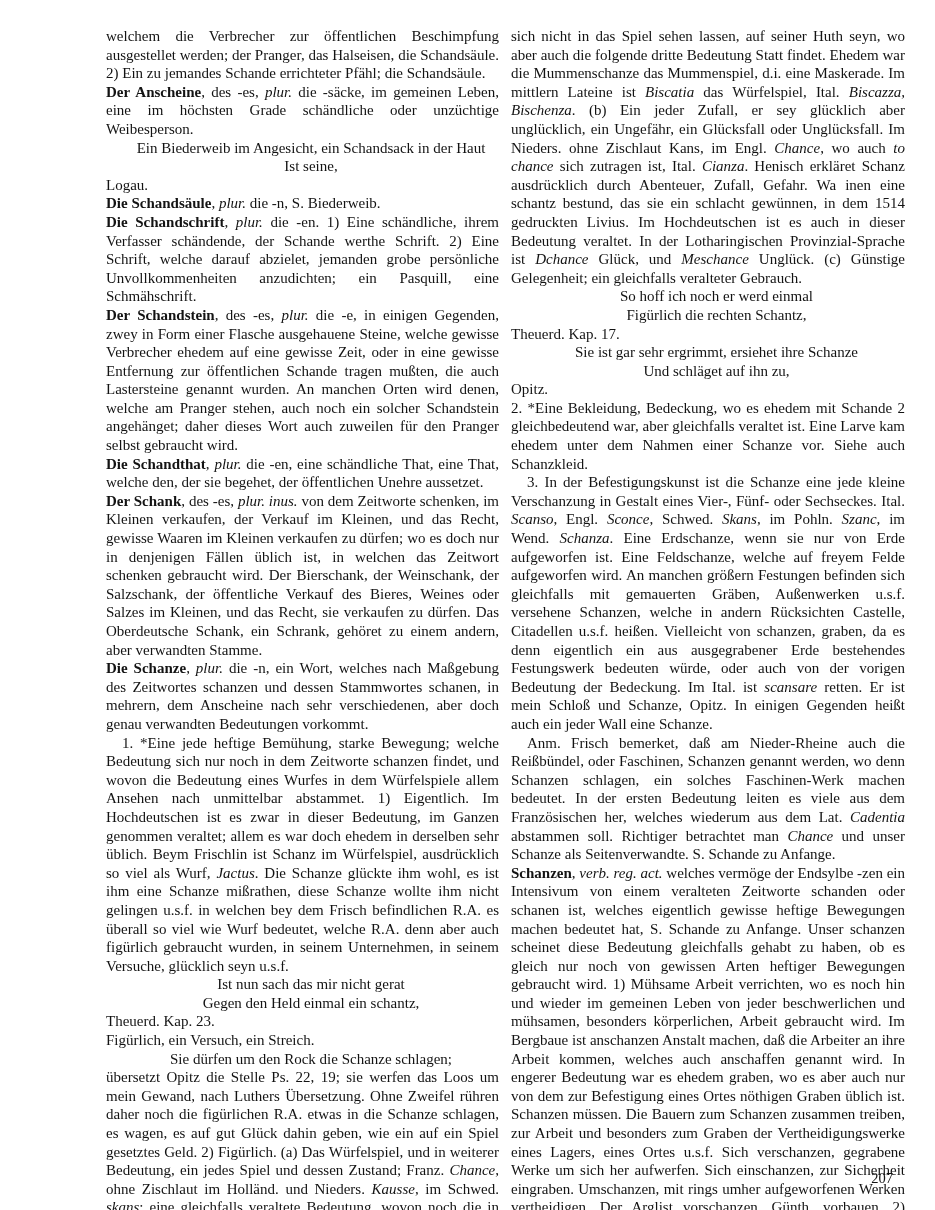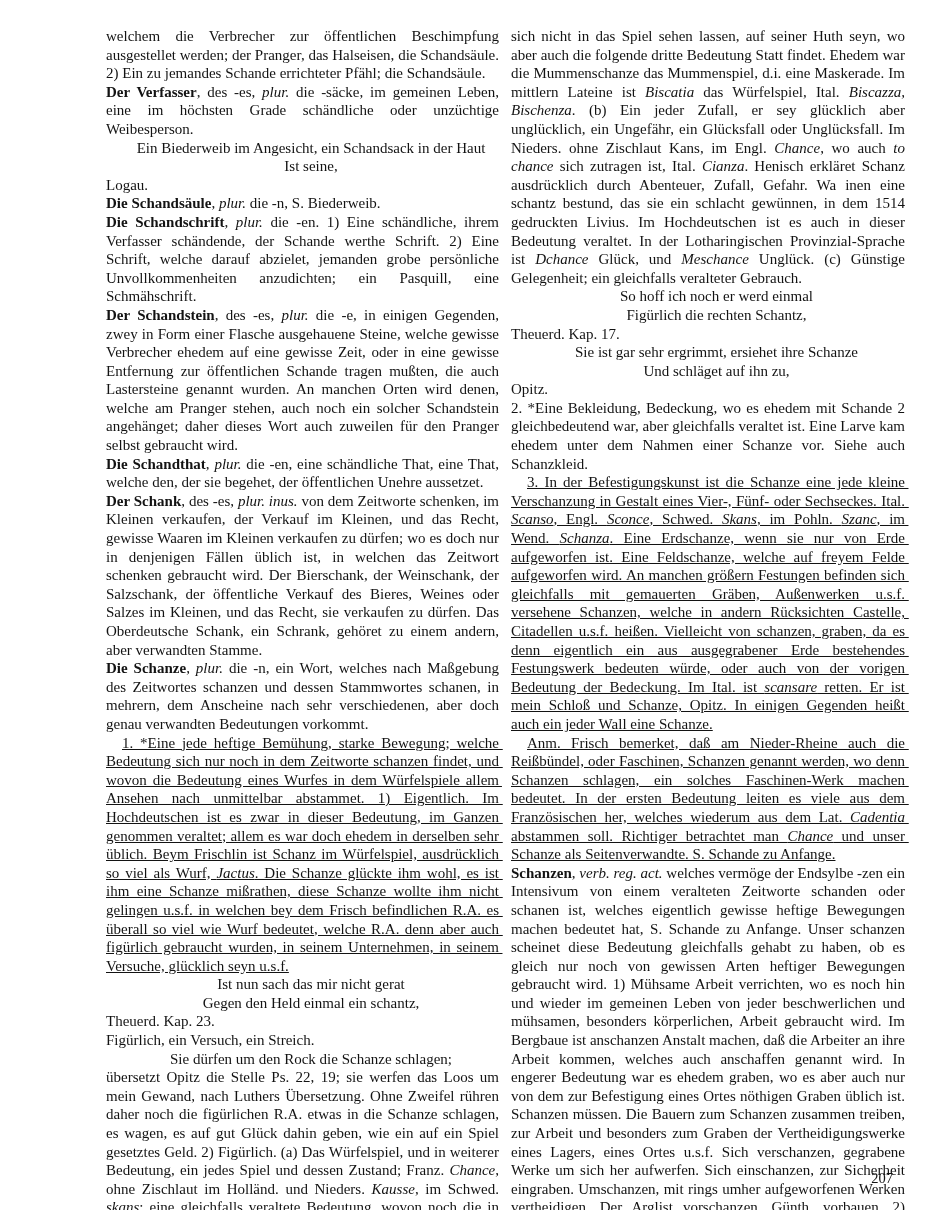--- a/index.html
+++ b/index.html
@@ -15,37 +15,37 @@
     overflow: hidden;
   }
   .col { position: absolute; top: 27px; }
   .col-left  { left: 106px; width: 393px; }
   .col-right { left: 511px; width: 394px; }
   .blk { margin: 0; text-align: justify; }
   .blk span { white-space: pre-wrap; }
   .blk .b { font-weight: bold; }
   .blk .i { font-style: italic; }
   .cont, .entry, .plain { text-align: justify; }
-  .para  { text-align: justify; text-indent: 16px; text-decoration: underline; }
+  .para  { text-align: justify; text-indent: 16px; }
   .verse { text-align: center; padding-left: 17px; }
   .attrib { padding-right: 5px; }
   .page-number {
     position: absolute;
     top: 1169px;
     right: 28px;
     font-size: 14.5px;
   }
 </style>
 </head>
 <body>
 
 <div class="page">
   <div class="col col-left">
       <div class="blk cont"><span>welchem die Verbrecher zur öffentlichen Beschimpfung ausgestellet werden; der Pranger, das Halseisen, die Schandsäule. 2) Ein zu jemandes Schande errichteter Pfähl; die Schandsäule.</span></div>
-      <div class="blk entry"><span class="b">Der Verfasser</span><span>, des -es, </span><span class="i">plur.</span><span> die -säcke, im gemeinen Leben, eine im höchsten Grade schändliche oder unzüchtige Weibesperson.</span></div>
+      <div class="blk entry"><span class="b">Der Anscheine</span><span>, des -es, </span><span class="i">plur.</span><span> die -säcke, im gemeinen Leben, eine im höchsten Grade schändliche oder unzüchtige Weibesperson.</span></div>
       <div class="blk verse"><span>Ein Biederweib im Angesicht, ein Schandsack in der Haut</span></div>
       <div class="blk verse"><span>Ist seine,</span></div>
       <div class="blk attrib"><span>Logau.</span></div>
       <div class="blk entry"><span class="b">Die Schandsäule</span><span>, </span><span class="i">plur.</span><span> die -n, S. Biederweib.</span></div>
       <div class="blk entry"><span class="b">Die Schandschrift</span><span>, </span><span class="i">plur.</span><span> die -en. 1) Eine schändliche, ihrem Verfasser schändende, der Schande werthe Schrift. 2) Eine Schrift, welche darauf abzielet, jemanden grobe persönliche Unvollkommenheiten anzudichten; ein Pasquill, eine Schmähschrift.</span></div>
       <div class="blk entry"><span class="b">Der Schandstein</span><span>, des -es, </span><span class="i">plur.</span><span> die -e, in einigen Gegenden, zwey in Form einer Flasche ausgehauene Steine, welche gewisse Verbrecher ehedem auf eine gewisse Zeit, oder in eine gewisse Entfernung zur öffentlichen Schande tragen mußten, die auch Lastersteine genannt wurden. An manchen Orten wird denen, welche am Pranger stehen, auch noch ein solcher Schandstein angehänget; daher dieses Wort auch zuweilen für den Pranger selbst gebraucht wird.</span></div>
       <div class="blk entry"><span class="b">Die Schandthat</span><span>, </span><span class="i">plur.</span><span> die -en, eine schändliche That, eine That, welche den, der sie begehet, der öffentlichen Unehre aussetzet.</span></div>
       <div class="blk entry"><span class="b">Der Schank</span><span>, des -es, </span><span class="i">plur. inus.</span><span> von dem Zeitworte schenken, im Kleinen verkaufen, der Verkauf im Kleinen, und das Recht, gewisse Waaren im Kleinen verkaufen zu dürfen; wo es doch nur in denjenigen Fällen üblich ist, in welchen das Zeitwort schenken gebraucht wird. Der Bierschank, der Weinschank, der Salzschank, der öffentliche Verkauf des Bieres, Weines oder Salzes im Kleinen, und das Recht, sie verkaufen zu dürfen. Das Oberdeutsche Schank, ein Schrank, gehöret zu einem andern, aber verwandten Stamme.</span></div>
       <div class="blk entry"><span class="b">Die Schanze</span><span>, </span><span class="i">plur.</span><span> die -n, ein Wort, welches nach Maßgebung des Zeitwortes schanzen und dessen Stammwortes schanen, in mehrern, dem Anscheine nach sehr verschiedenen, aber doch genau verwandten Bedeutungen vorkommt.</span></div>
       <div class="blk para"><span>1. *Eine jede heftige Bemühung, starke Bewegung; welche Bedeutung sich nur noch in dem Zeitworte schanzen findet, und wovon die Bedeutung eines Wurfes in dem Würfelspiele allem Ansehen nach unmittelbar abstammet. 1) Eigentlich. Im Hochdeutschen ist es zwar in dieser Bedeutung, im Ganzen genommen veraltet; allem es war doch ehedem in derselben sehr üblich. Beym Frischlin ist Schanz im Würfelspiel, ausdrücklich so viel als Wurf, </span><span class="i">Jactus</span><span>. Die Schanze glückte ihm wohl, es ist ihm eine Schanze mißrathen, diese Schanze wollte ihm nicht gelingen u.s.f. in welchen bey dem Frisch befindlichen R.A. es überall so viel wie Wurf bedeutet, welche R.A. denn aber auch figürlich gebraucht wurden, in seinem Unternehmen, in seinem Versuche, glücklich seyn u.s.f.</span></div>

